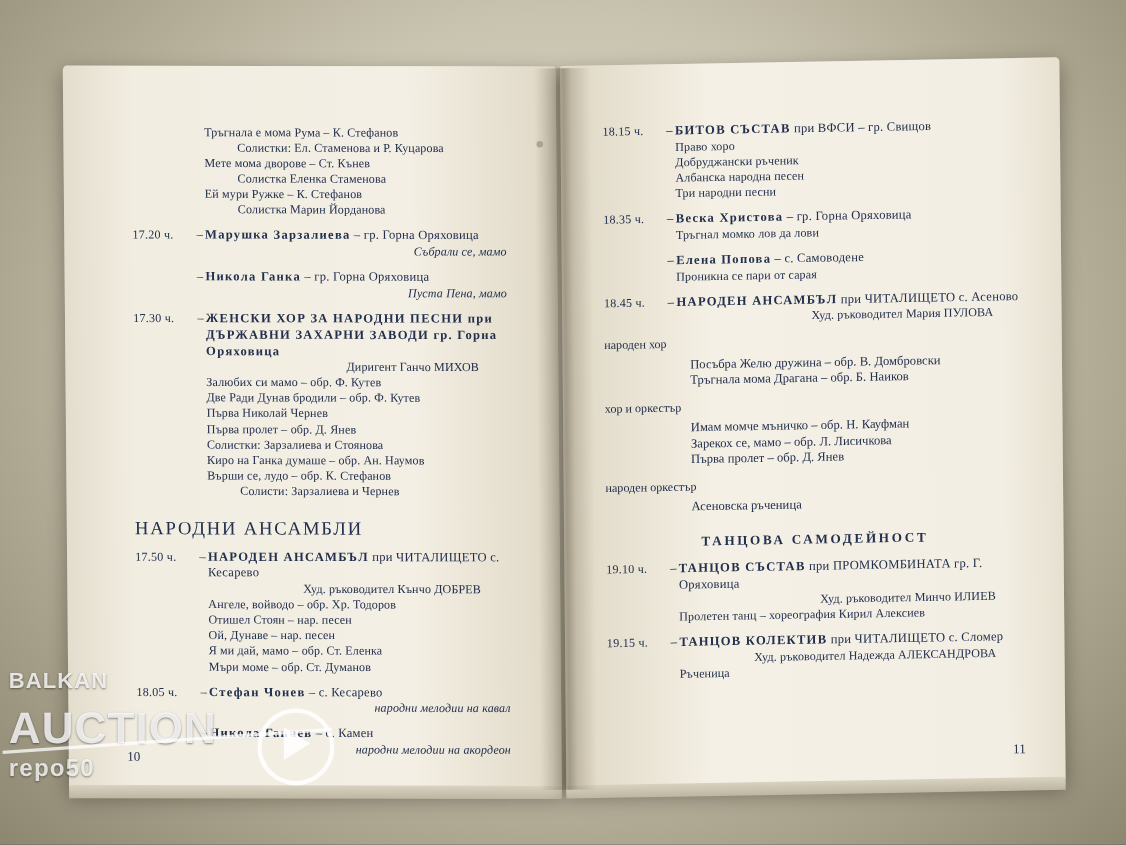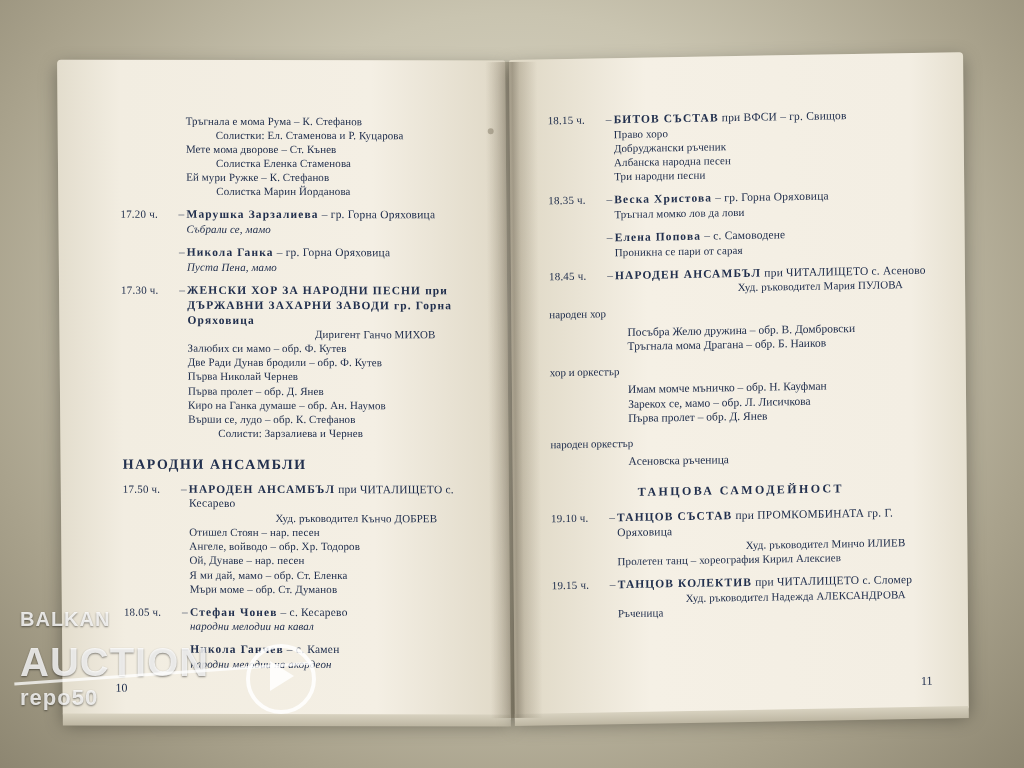--- a/index.html
+++ b/index.html
@@ -102,49 +102,49 @@
     font-size: 11.5px;
   }
   .norm { letter-spacing: 0.2px; }
   .sub {
     padding-left: 66px;
     font-size: 11px;
     letter-spacing: 0.1px;
   }
   .sub-deep { padding-left: 78px; }
   .indent-more { padding-left: 96px; }
-  .italic { font-style: italic; }
+  .italic { font-style: italic; text-align: right; }
   .center-sp {
     text-align: center;
     font-weight: bold;
     letter-spacing: 2.4px;
     margin: 16px 0 10px 0;
     font-size: 12px;
   }
   .section-h {
-    font-weight: bold;
+    font-weight: normal;
     letter-spacing: 1.6px;
-    font-size: 14px;
+    font-size: 17px;
     margin: 16px 0 8px 0;
   }
   .lead { padding-left: 0; font-size: 11px; margin: 10px 0 4px 0; }
   .right-note { text-align: right; padding-right: 26px; }
   .pgnum {
     position: absolute;
     bottom: 24px;
     font-size: 12px;
     color: #22304e;
   }
   .pgnum-left { left: 53px; text-align: center; }
   .pgnum-right { right: 36px; }
 
   
   .wm {
     position: absolute;
-    left: 20px;
+    left: 8px;
     top: 608px;
     width: 300px;
     height: 150px;
     pointer-events: none;
     user-select: none;
   }
   .wm-line1, .wm-line2, .wm-line3 {
     font-family: "Liberation Sans", sans-serif;
     color: rgba(255,255,255,0.82);
     text-shadow: 0 1px 2px rgba(0,0,0,0.45);
@@ -235,36 +235,37 @@
           <div class="row">
             <span class="time">17.30 ч.</span>
             <span class="dash">–</span>
             <span class="head"><span class="bold-sp">ЖЕНСКИ ХОР ЗА НАРОДНИ ПЕСНИ</span><span class="bold-sp"> при ДЪРЖАВНИ ЗАХАРНИ ЗАВОДИ гр. Горна Оряховица</span></span>
           </div>
           <div class="sub right-note">Диригент Ганчо МИХОВ</div>
           <div class="sub">Залюбих си мамо – обр. Ф. Кутев</div>
           <div class="sub">Две Ради Дунав бродили – обр. Ф. Кутев</div>
           <div class="sub">Първа Николай Чернев</div>
           <div class="sub">Първа пролет – обр. Д. Янев</div>
+          <div class="sub">Солистки: Зарзалиева и Стоянова</div>
           <div class="sub">Киро на Ганка думаше – обр. Ан. Наумов</div>
           <div class="sub">Върши се, лудо – обр. К. Стефанов</div>
           <div class="sub indent-more">Солисти: Зарзалиева и Чернев</div>
         </div>
 
         <div class="section-h">НАРОДНИ АНСАМБЛИ</div>
 
         <div class="entry">
           <div class="row">
             <span class="time">17.50 ч.</span>
             <span class="dash">–</span>
             <span class="head"><span class="bold-sp">НАРОДЕН АНСАМБЪЛ</span><span class="norm"> при ЧИТАЛИЩЕТО с. Кесарево</span></span>
           </div>
           <div class="sub right-note">Худ. ръководител Кънчо ДОБРЕВ</div>
+          <div class="sub">Ангеле, войводо – обр. Хр. Тодоров</div>
           <div class="sub">Отишел Стоян – нар. песен</div>
-          <div class="sub">Ангеле, войводо – обр. Хр. Тодоров</div>
           <div class="sub">Ой, Дунаве – нар. песен</div>
           <div class="sub">Я ми дай, мамо – обр. Ст. Еленка</div>
           <div class="sub">Мъри моме – обр. Ст. Думанов</div>
         </div>
 
         <div class="entry">
           <div class="row">
             <span class="time">18.05 ч.</span>
             <span class="dash">–</span>
             <span class="head"><span class="bold-sp">Стефан Чонев</span><span class="norm"> – с. Кесарево</span></span>

